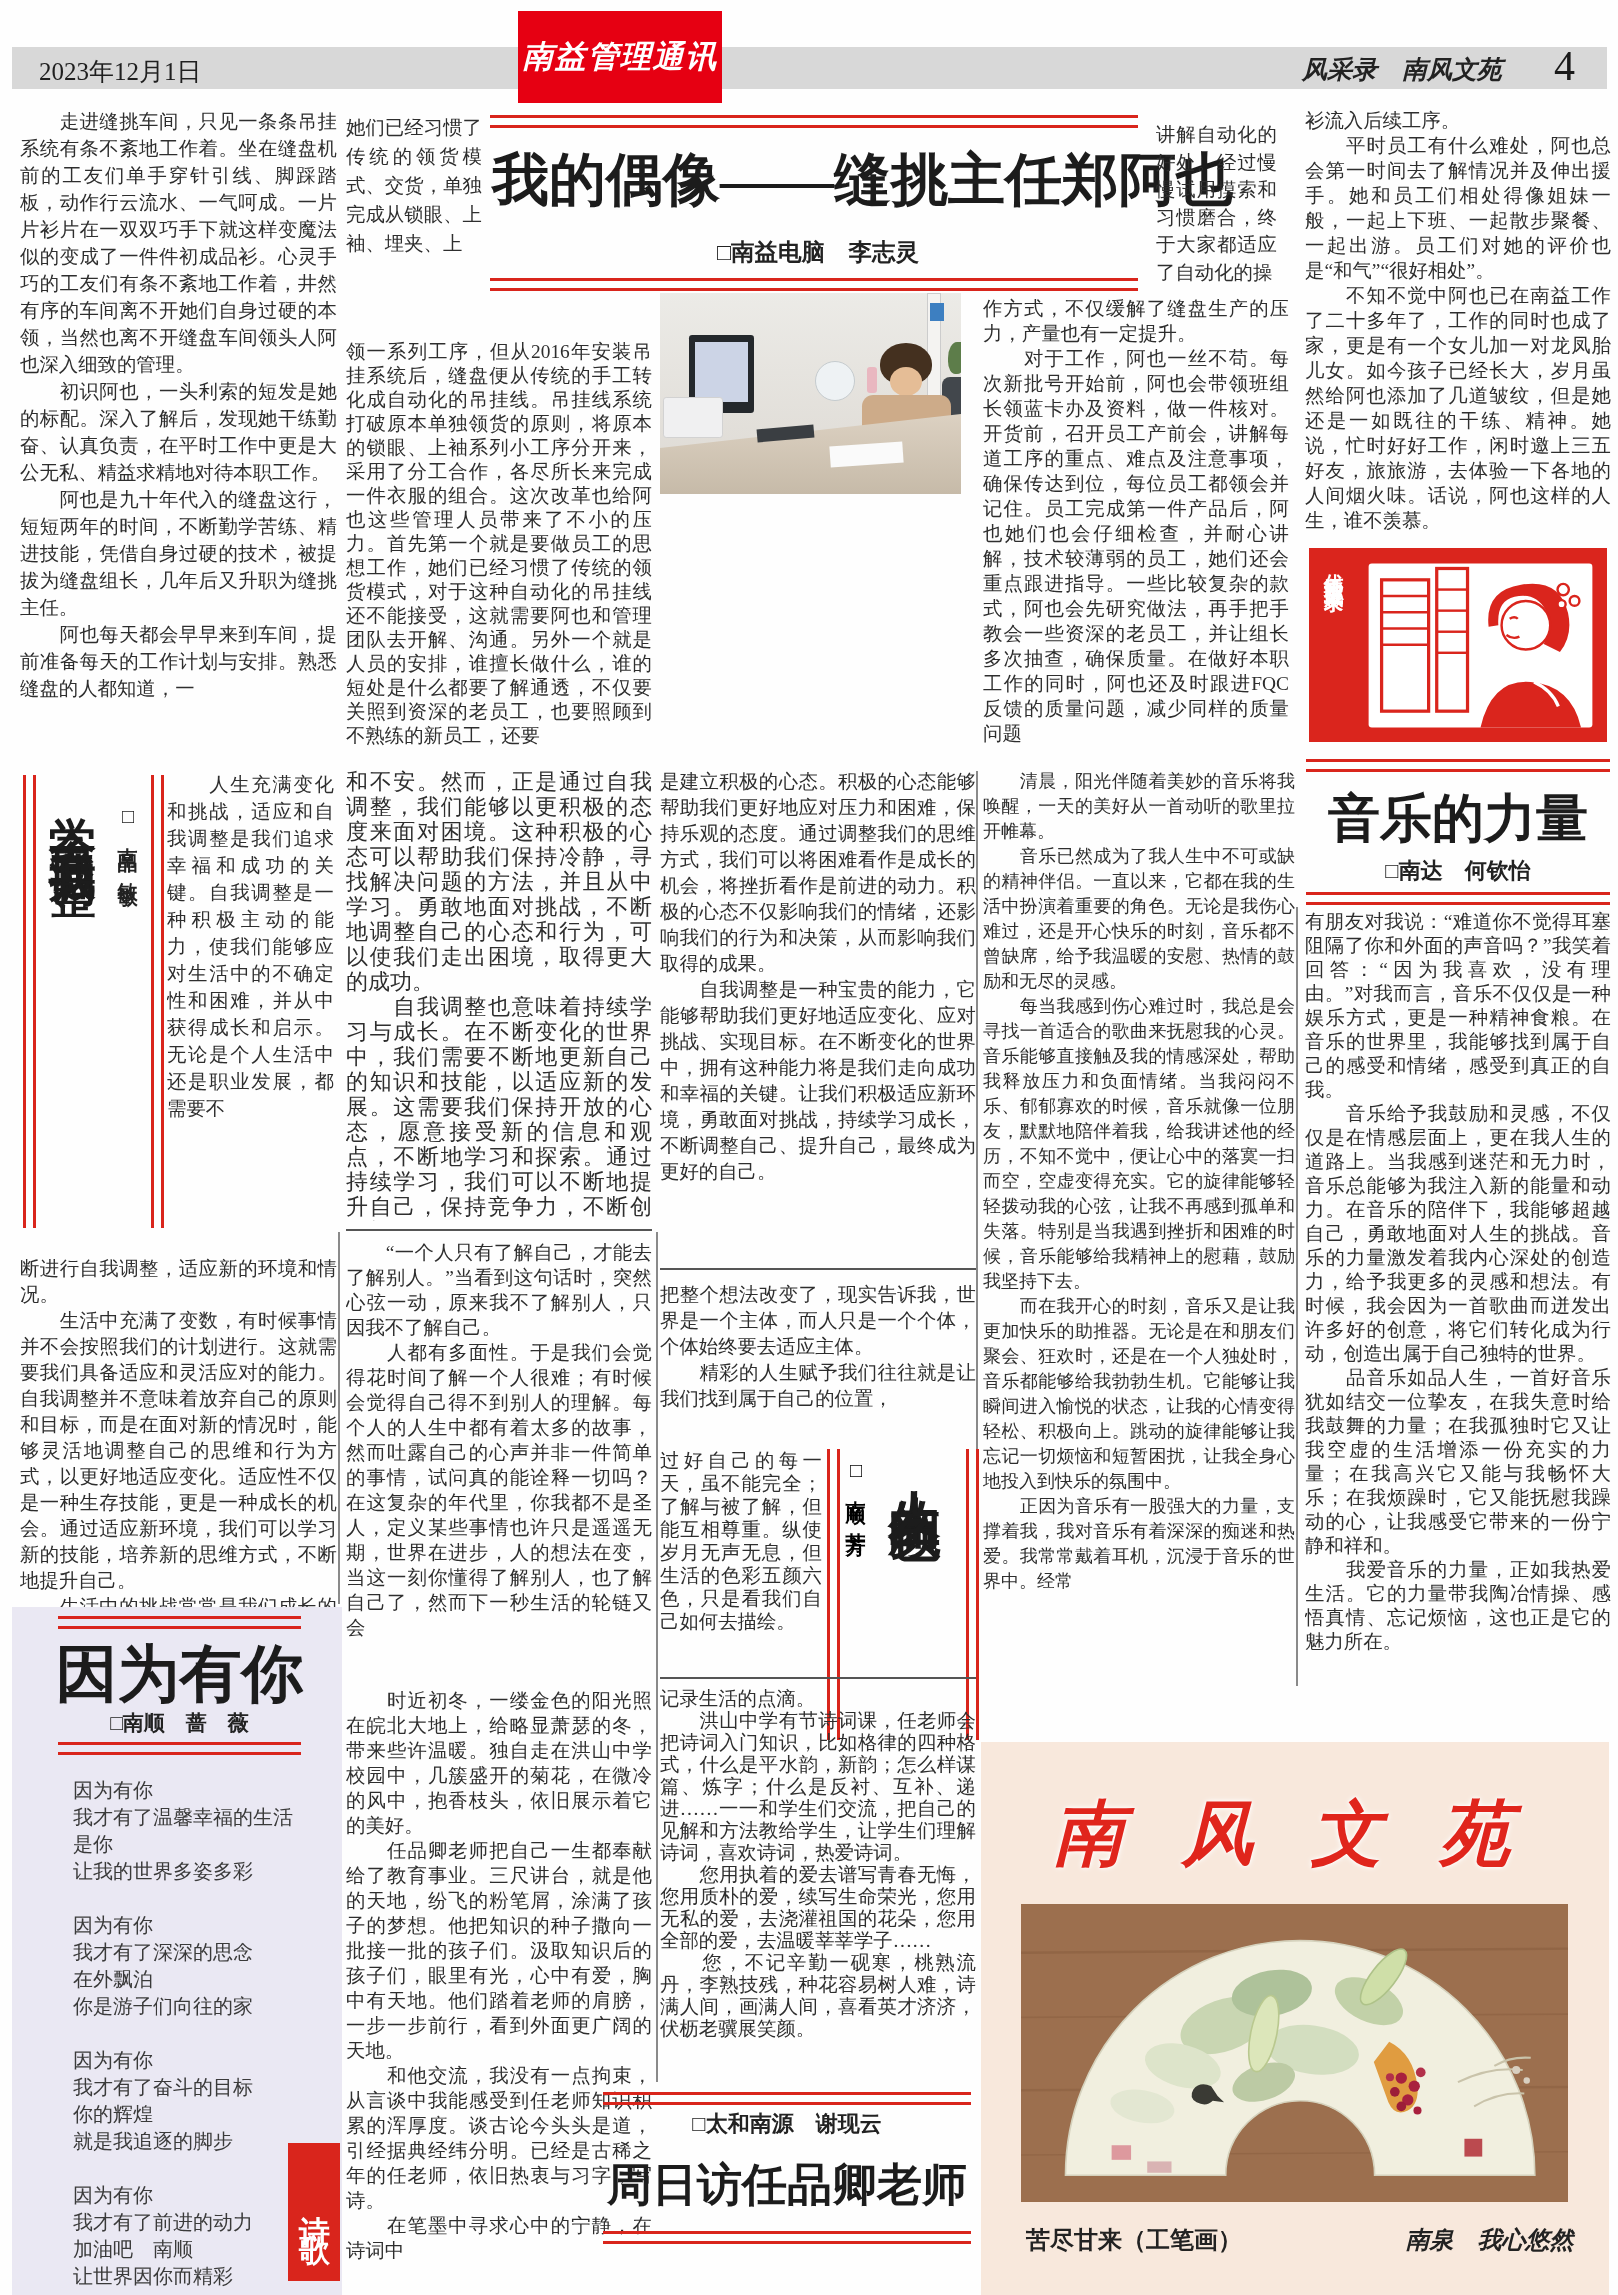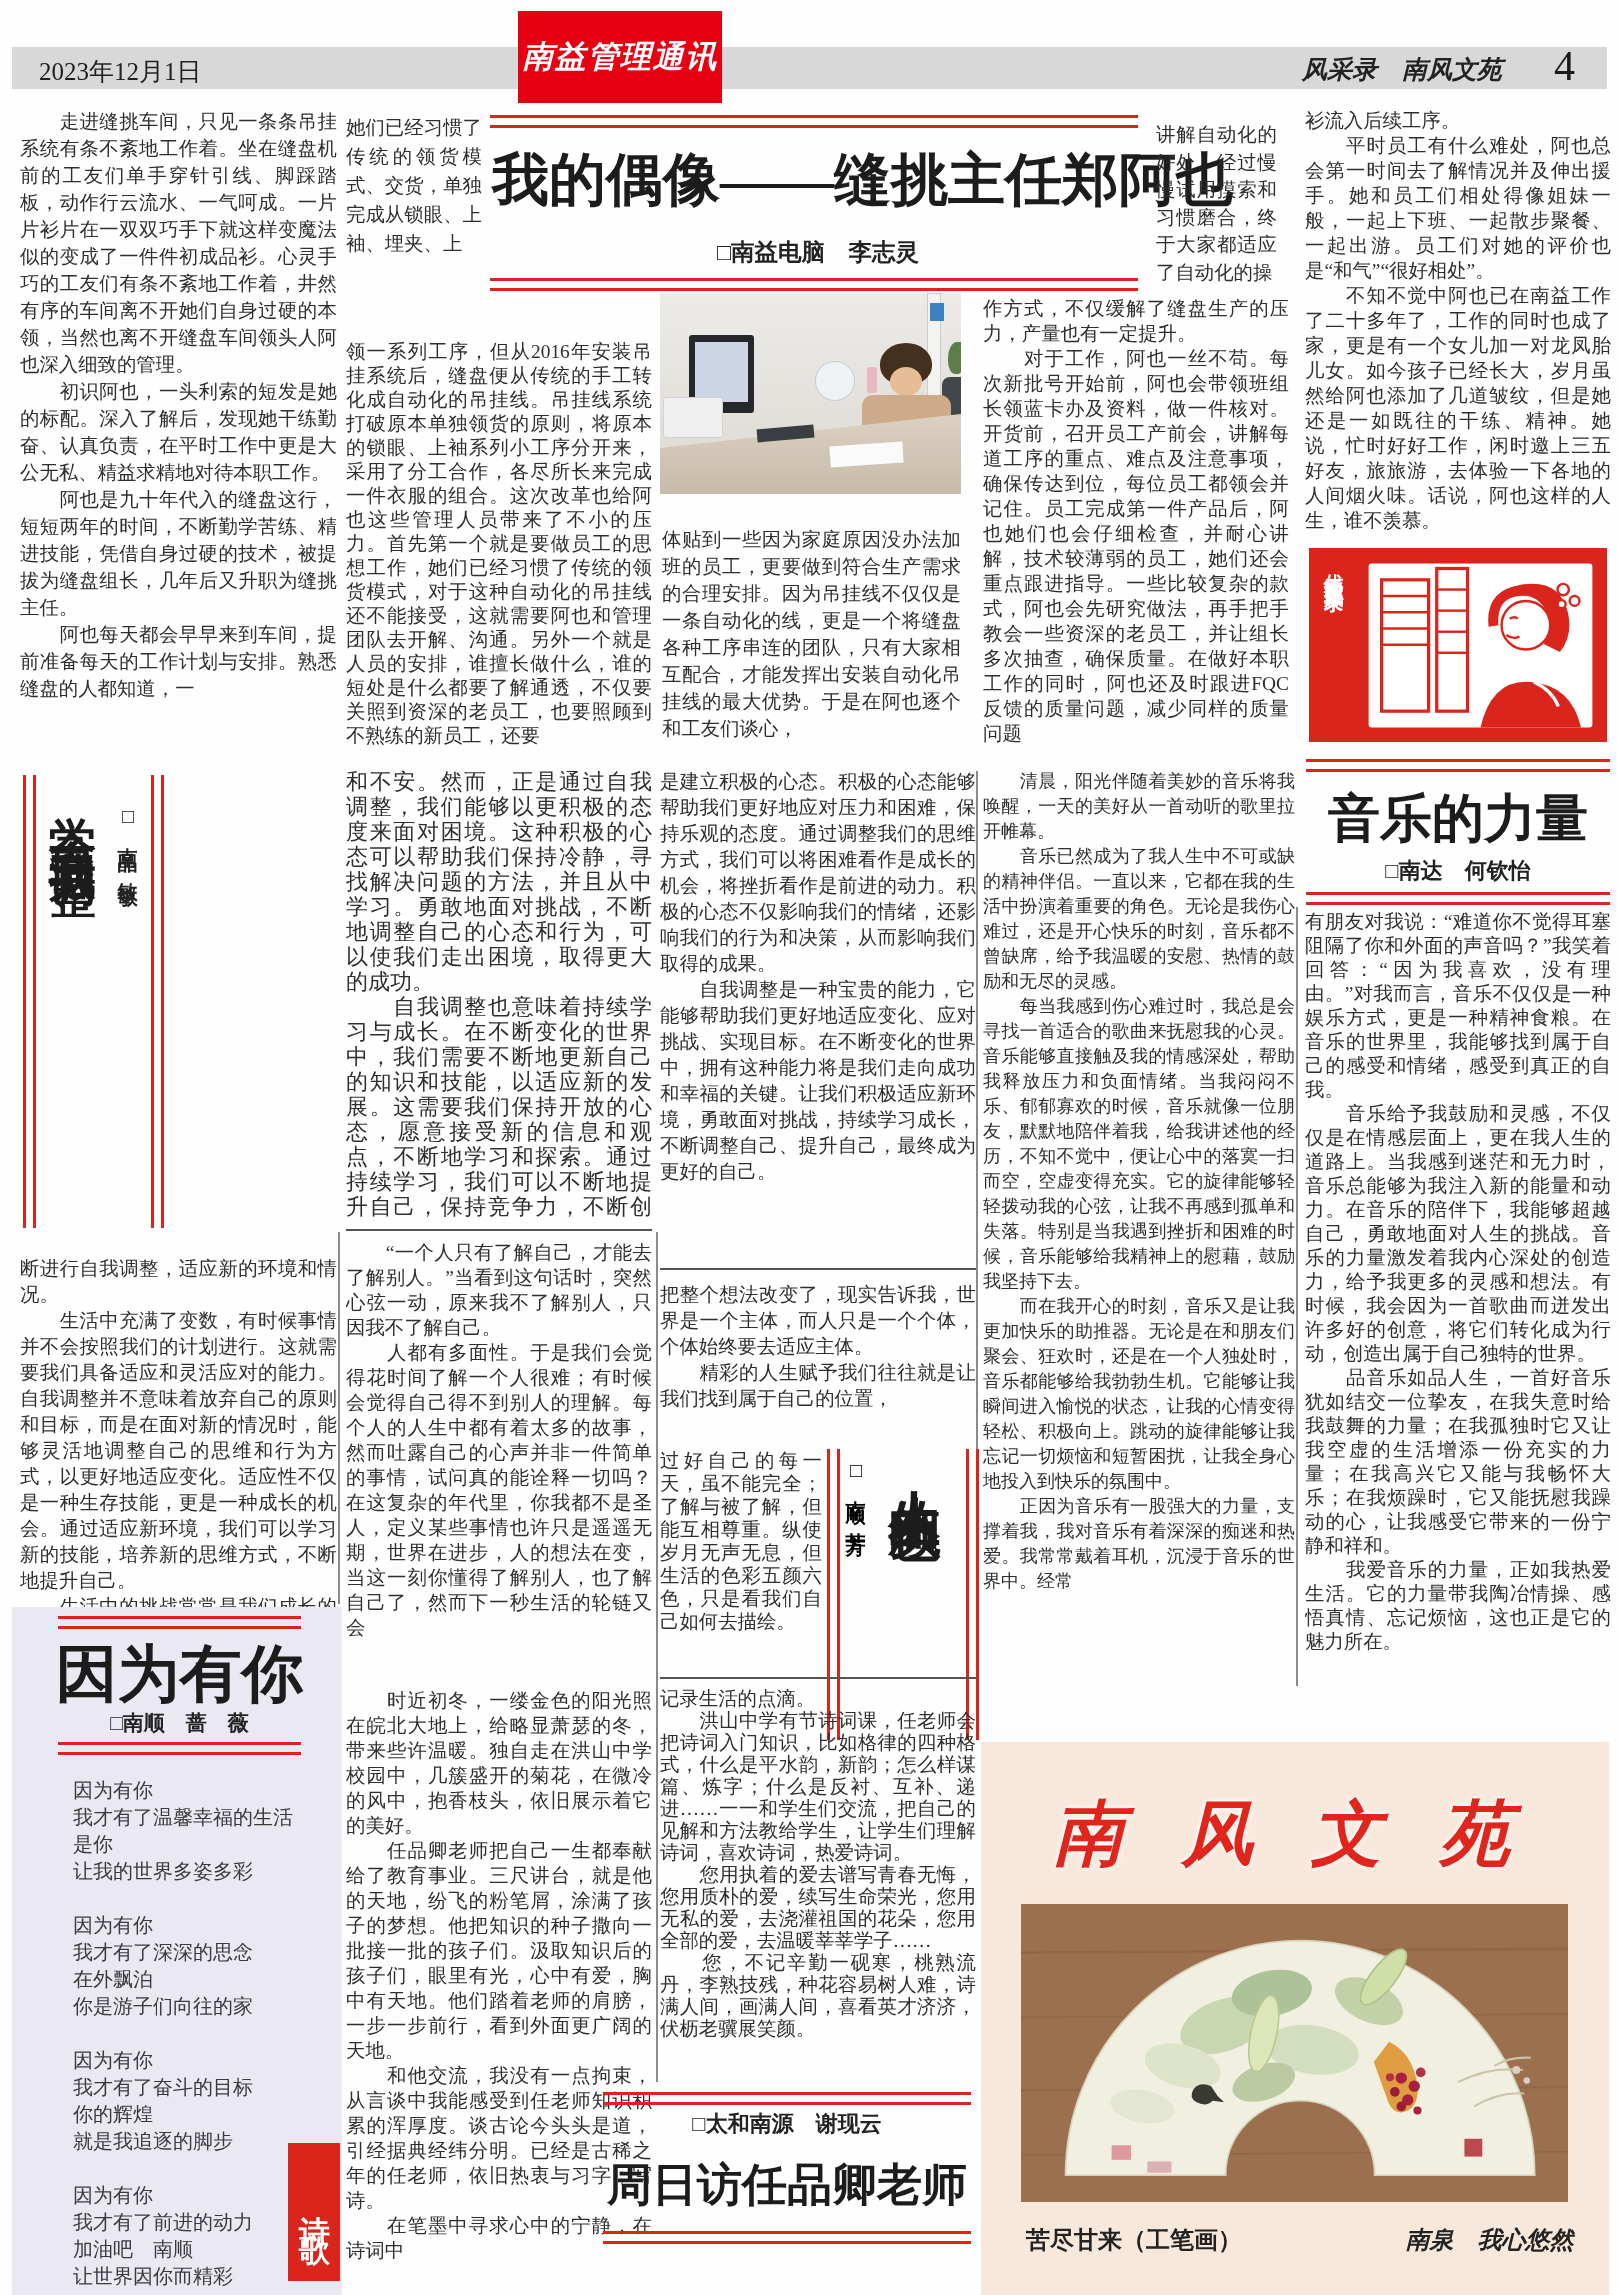--- a/index.html
+++ b/index.html
@@ -54,21 +54,20 @@
     <div class="abs" style="left:202px;top:102px;width:89px;height:68px;background:#cdab89;border-radius:11.3px;"></div>
     <div class="abs" style="left:29px;top:42px;width:65px;height:78px;background:#24282c;border-radius:3.2px;"></div>
     <div class="abs" style="left:35px;top:49px;width:53px;height:60px;background:#ccd4e6;"></div>
     <div class="abs" style="left:3.2px;top:104px;width:58px;height:39px;background:#f0f0f1;border:0.8px solid #d2d2d2;border-radius:3.2px;"></div>
     <div class="abs" style="left:0;top:121px;width:301px;height:81px;background:linear-gradient(#dcd1c2,#c6baa8);clip-path:polygon(0 42%,100% 0,100% 100%,0 100%);"></div>
     <div class="abs" style="left:170px;top:151px;width:73px;height:21px;background:#fafafa;transform:rotate(-4deg);"></div>
     <div class="abs" style="left:97px;top:134px;width:57px;height:13px;background:#3a3e42;transform:rotate(-5deg);"></div>
   </div>
 
   <div class="col" style="left:346px;top:340px;width:306px;height:406px;font-size:19.4px;line-height:24px;">领一系列工序，但从2016年安装吊挂系统后，缝盘便从传统的手工转化成自动化的吊挂线。吊挂线系统打破原本单独领货的原则，将原本的锁眼、上袖系列小工序分开来，采用了分工合作，各尽所长来完成一件衣服的组合。这次改革也给阿也这些管理人员带来了不小的压力。首先第一个就是要做员工的思想工作，她们已经习惯了传统的领货模式，对于这种自动化的吊挂线还不能接受，这就需要阿也和管理团队去开解、沟通。另外一个就是人员的安排，谁擅长做什么，谁的短处是什么都要了解通透，不仅要关照到资深的老员工，也要照顾到不熟练的新员工，还要</div>
-  <div class="col" style="left:662px;top:526px;width:299px;height:220px;font-size:19.4px;line-height:27px;">体贴到一些因为家庭原因没办法加班的员工，更要做到符合生产需求的合理安排。因为吊挂线不仅仅是一条自动化的线，更是一个将缝盘各种工序串连的团队，只有大家相互配合，才能发挥出安装自动化吊挂线的最大优势。于是在阿也逐个和工友们谈心，</div>
   <div class="col" style="left:983px;top:296px;width:306px;height:452px;font-size:19.4px;line-height:25px;">作方式，不仅缓解了缝盘生产的压力，产量也有一定提升。
 　　对于工作，阿也一丝不苟。每次新批号开始前，阿也会带领班组长领蓝卡办及资料，做一件核对。开货前，召开员工产前会，讲解每道工序的重点、难点及注意事项，确保传达到位，每位员工都领会并记住。员工完成第一件产品后，阿也她们也会仔细检查，并耐心讲解，技术较薄弱的员工，她们还会重点跟进指导。一些比较复杂的款式，阿也会先研究做法，再手把手教会一些资深的老员工，并让组长多次抽查，确保质量。在做好本职工作的同时，阿也还及时跟进FQC反馈的质量问题，减少同样的质量问题</div>
   <div class="col" style="left:1305px;top:108px;width:306px;height:432px;font-size:19.4px;line-height:25px;">衫流入后续工序。
 　　平时员工有什么难处，阿也总会第一时间去了解情况并及伸出援手。她和员工们相处得像姐妹一般，一起上下班、一起散步聚餐、一起出游。员工们对她的评价也是“和气”“很好相处”。
 　　不知不觉中阿也已在南益工作了二十多年了，工作的同时也成了家，更是有一个女儿加一对龙凤胎儿女。如今孩子已经长大，岁月虽然给阿也添加了几道皱纹，但是她还是一如既往的干练、精神。她说，忙时好好工作，闲时邀上三五好友，旅旅游，去体验一下各地的人间烟火味。话说，阿也这样的人生，谁不羡慕。</div>
 
   <div class="abs" style="left:1309px;top:548px;width:298px;height:194px;background:#da251d;">
     <div class="vtext" style="position:absolute;left:11.3px;top:11.3px;height:172px;color:#ffffff;font-size:19.4px;font-weight:bold;letter-spacing:2.4px;">优秀干部职工风采录</div>
     <svg width="227" height="167" viewBox="0 0 280 206" style="position:absolute;left:58px;top:13.8px;">
       <rect x="2" y="2" width="276" height="202" fill="#ffffff" rx="4"></rect>
@@ -92,20 +91,21 @@
       <path d="M140,204 q14,-60 62,-56 q50,4 62,56 z" fill="#da251d"></path>
       <path d="M206,148 q22,10 30,30" stroke="#ffffff" stroke-width="4" fill="none"></path>
     </svg>
   </div>
 
   <div class="vrule" style="left:23px;top:775px;height:453px;"></div>
   <div class="vtext headline" style="position:absolute;left:42px;top:779px;height:450px;font-size:47px;letter-spacing:11.3px;">学会自我调整</div>
   <div class="vtext sans" style="position:absolute;left:115px;top:805px;height:340px;font-size:20px;font-weight:bold;color:#222;letter-spacing:4.9px;">□南晶　敏敏</div>
   <div class="vrule" style="left:151px;top:775px;height:453px;"></div>
 
+  <div class="col" style="left:167px;top:771px;width:167px;height:482px;font-size:19.4px;line-height:27px;">　　人生充满变化和挑战，适应和自我调整是我们追求幸福和成功的关键。自我调整是一种积极主动的能力，使我们能够应对生活中的不确定性和困难，并从中获得成长和启示。无论是个人生活中还是职业发展，都需要不</div>
   <div class="col" style="left:20px;top:1256px;width:317px;height:366px;font-size:19.4px;line-height:26px;">断进行自我调整，适应新的环境和情况。
 　　生活中充满了变数，有时候事情并不会按照我们的计划进行。这就需要我们具备适应和灵活应对的能力。自我调整并不意味着放弃自己的原则和目标，而是在面对新的情况时，能够灵活地调整自己的思维和行为方式，以更好地适应变化。适应性不仅是一种生存技能，更是一种成长的机会。通过适应新环境，我们可以学习新的技能，培养新的思维方式，不断地提升自己。
 　　生活中的挑战常常是我们成长的契机。而自我调整正是帮助我们应对这些挑战的工具。当我们面临困难时，往往会感到焦虑</div>
   <div class="col" style="left:346px;top:769px;width:306px;height:452px;font-size:22px;line-height:25px;">和不安。然而，正是通过自我调整，我们能够以更积极的态度来面对困境。这种积极的心态可以帮助我们保持冷静，寻找解决问题的方法，并且从中学习。勇敢地面对挑战，不断地调整自己的心态和行为，可以使我们走出困境，取得更大的成功。
 　　自我调整也意味着持续学习与成长。在不断变化的世界中，我们需要不断地更新自己的知识和技能，以适应新的发展。这需要我们保持开放的心态，愿意接受新的信息和观点，不断地学习和探索。通过持续学习，我们可以不断地提升自己，保持竞争力，不断创造新的机会。
 　　自我调整的另一个重要方面</div>
   <div class="col" style="left:660px;top:769px;width:316px;height:486px;font-size:19.4px;line-height:26px;">是建立积极的心态。积极的心态能够帮助我们更好地应对压力和困难，保持乐观的态度。通过调整我们的思维方式，我们可以将困难看作是成长的机会，将挫折看作是前进的动力。积极的心态不仅影响我们的情绪，还影响我们的行为和决策，从而影响我们取得的成果。
 　　自我调整是一种宝贵的能力，它能够帮助我们更好地适应变化、应对挑战、实现目标。在不断变化的世界中，拥有这种能力将是我们走向成功和幸福的关键。让我们积极适应新环境，勇敢面对挑战，持续学习成长，不断调整自己、提升自己，最终成为更好的自己。</div>
 
   <div class="divh" style="left:346px;top:1229px;width:306px;"></div>

